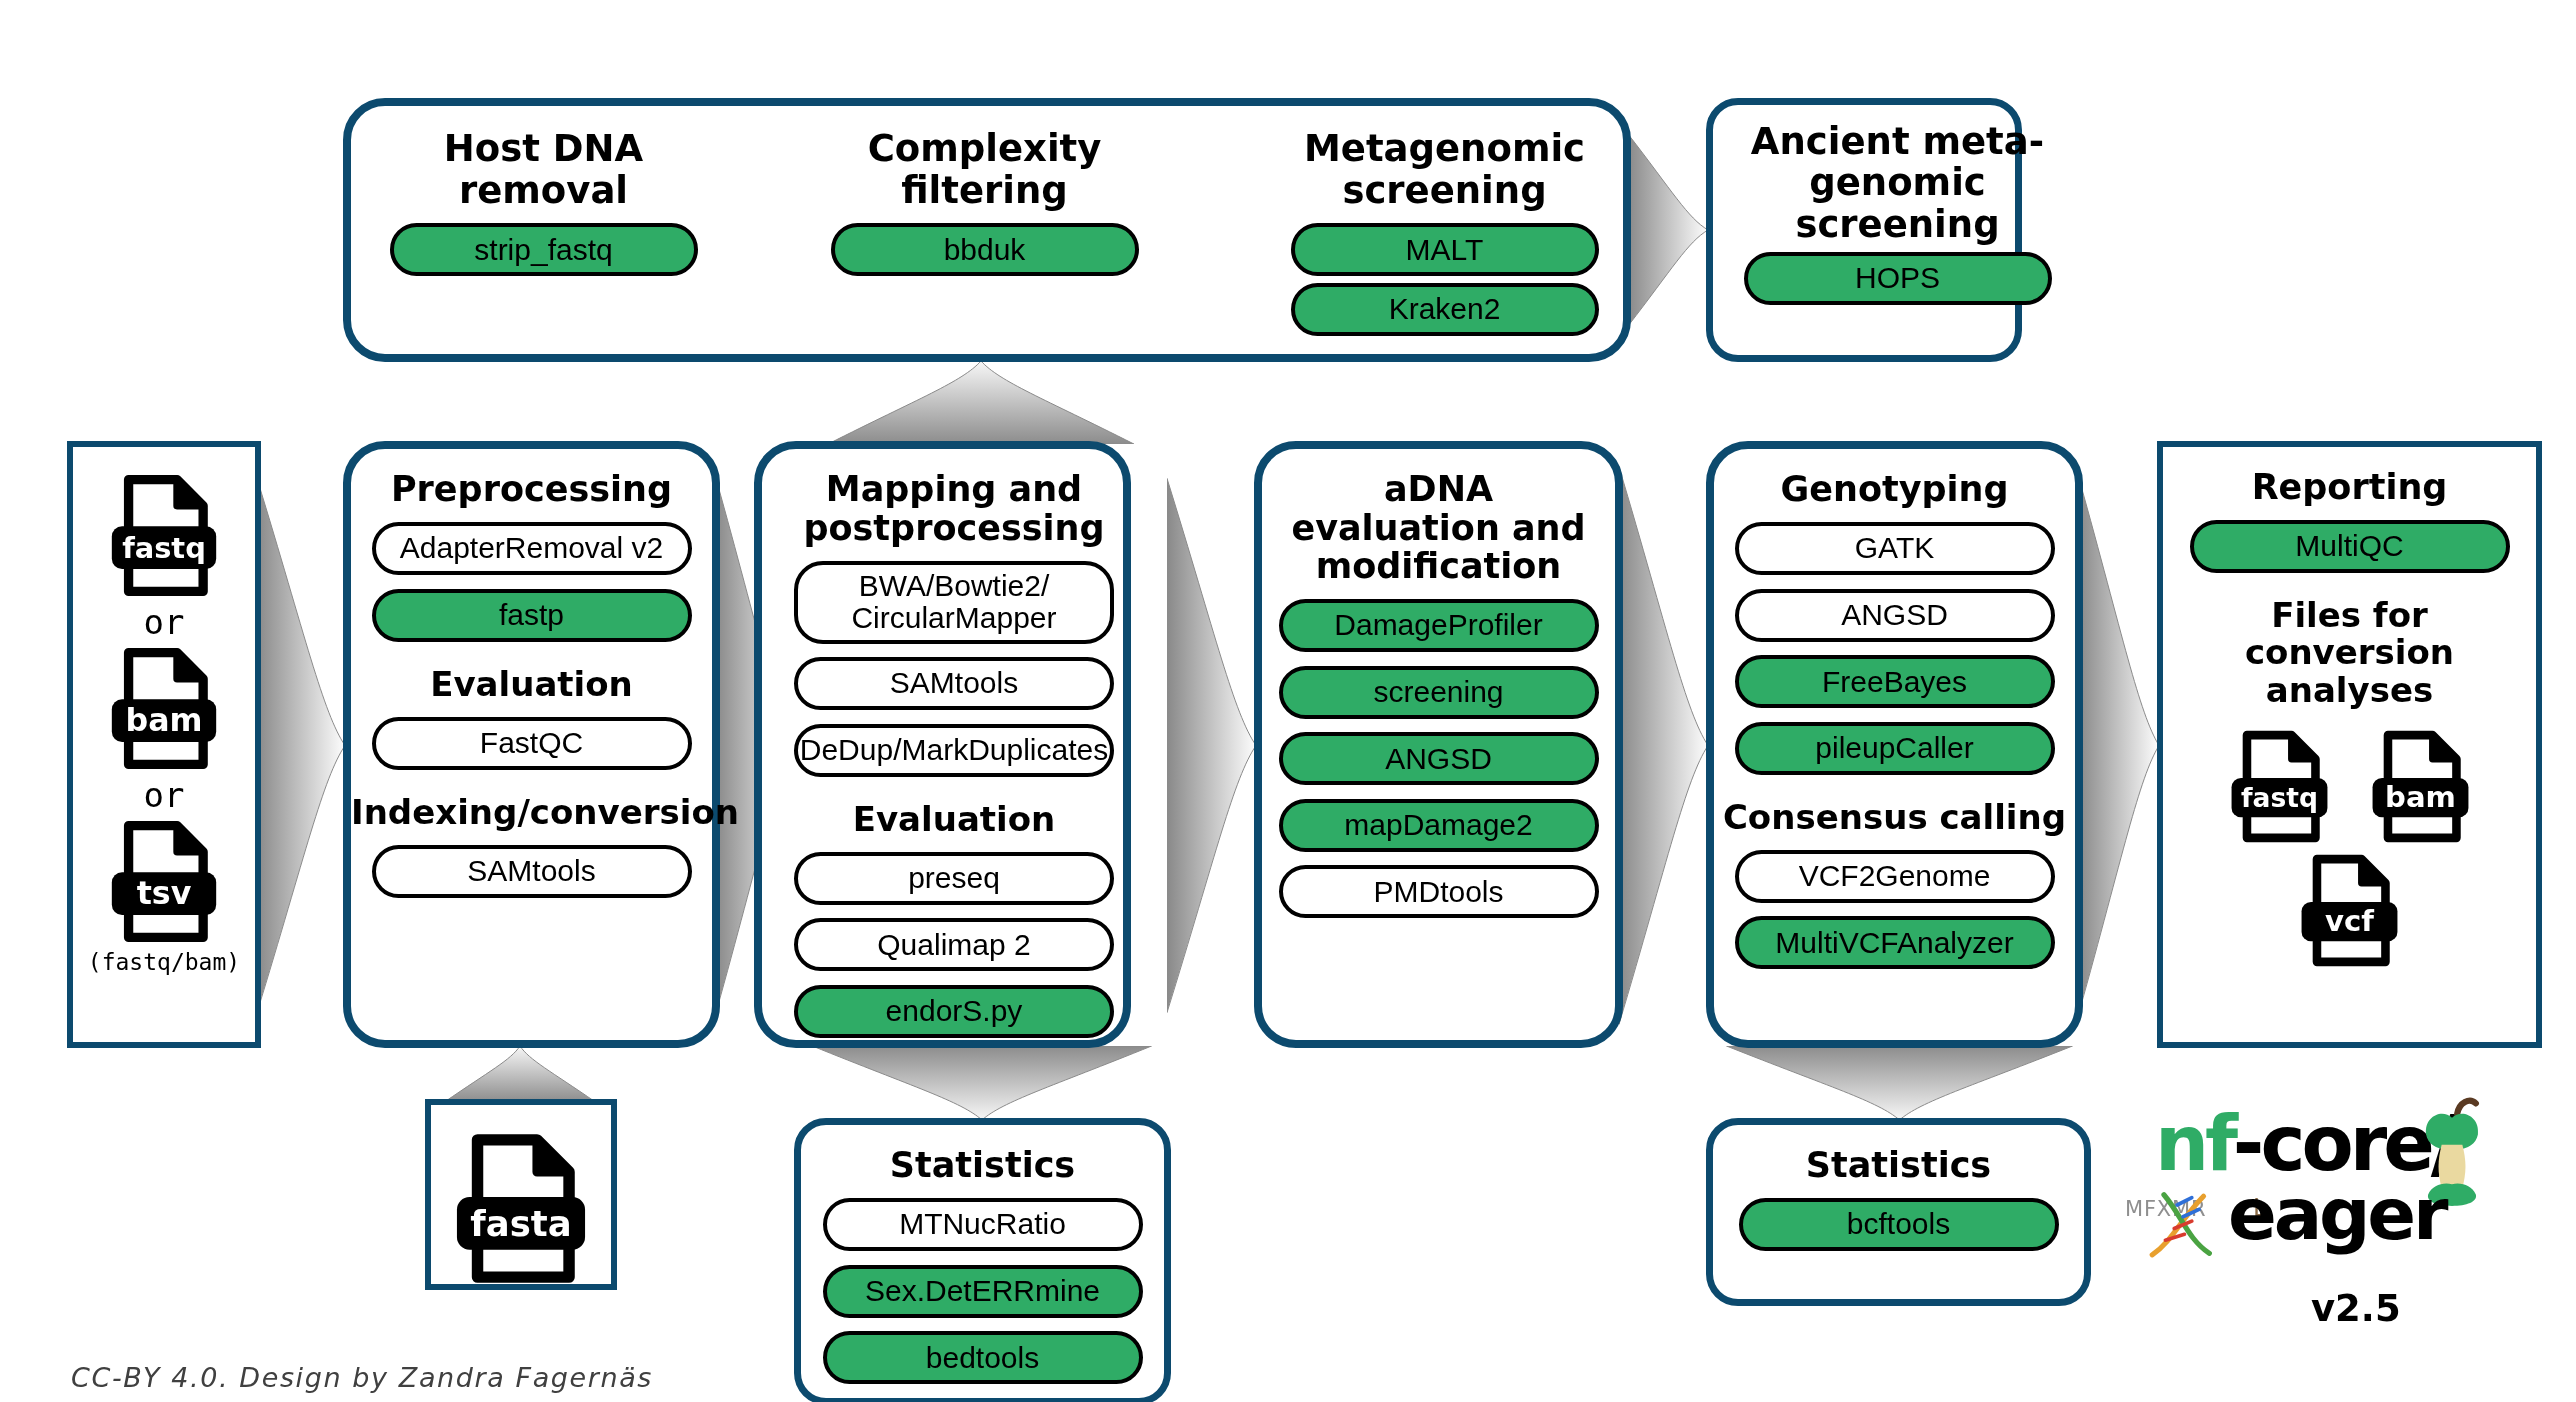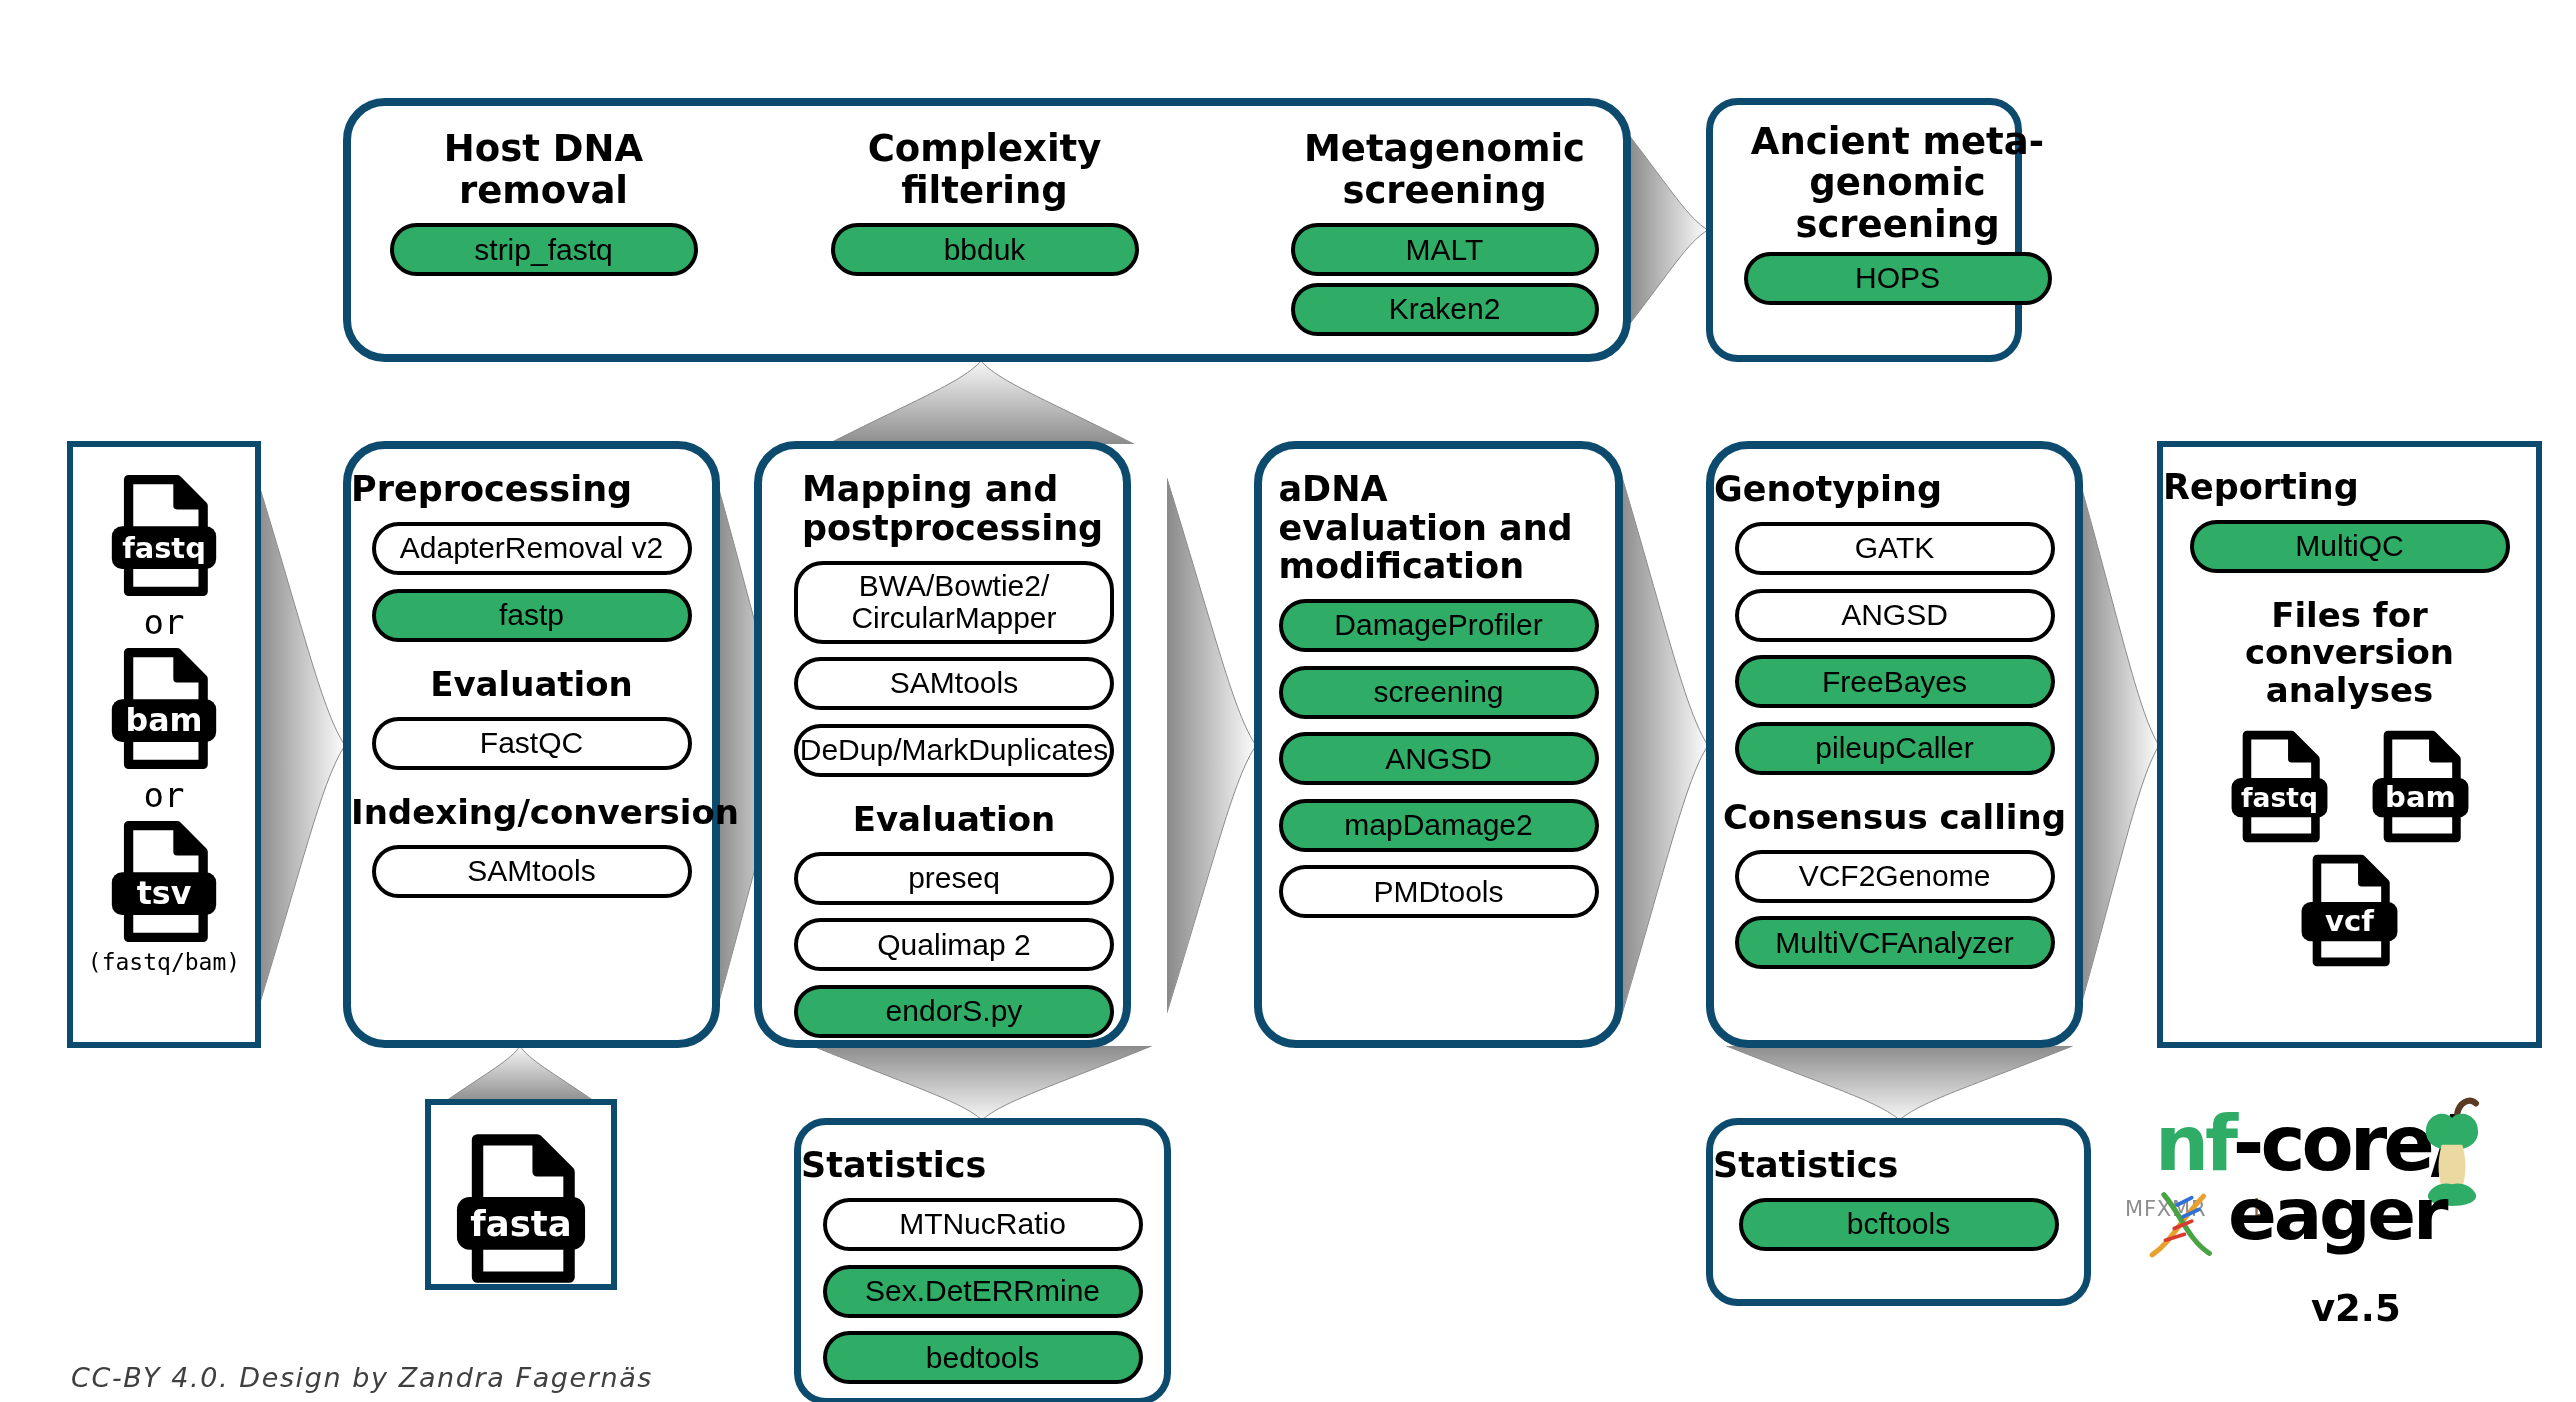--- a/index.html
+++ b/index.html
@@ -5,21 +5,21 @@
   html,body{margin:0;padding:0;background:#ffffff;}
   .stage{position:relative;width:2576px;height:1403px;background:#ffffff;overflow:hidden;
          font-family:"Liberation Sans",sans-serif;color:#000;}
 
   
   .panel{position:absolute;background:#fff;border:8px solid #0c4a6e;border-radius:42px;box-sizing:border-box;}
   .panel.square{border-radius:0;border-width:6.4px;}
   .panel.r40{border-radius:32px;}
 
   .panel-title{font-family:"DejaVu Sans",sans-serif;font-weight:bold;font-size:35px;line-height:1.1;
-               margin:21px auto 3.2px;}
+               text-align:center;margin:21px auto 3.2px;}
   .sub-title{font-family:"DejaVu Sans",sans-serif;font-weight:bold;font-size:34px;line-height:1.1;
              text-align:center;margin:24px auto 0;}
 
   .pill{box-sizing:border-box;display:flex;flex-direction:column;align-items:center;justify-content:center;
         width:320px;min-height:53px;margin:13.6px auto 0;border:4px solid #000;border-radius:29px;
         background:#fff;font-family:"Liberation Sans",sans-serif;font-size:30px;line-height:1.08;text-align:center;}
   .pill.green{background:#2fac66;}
   .pill.twoline{min-height:83px;}
 
   

